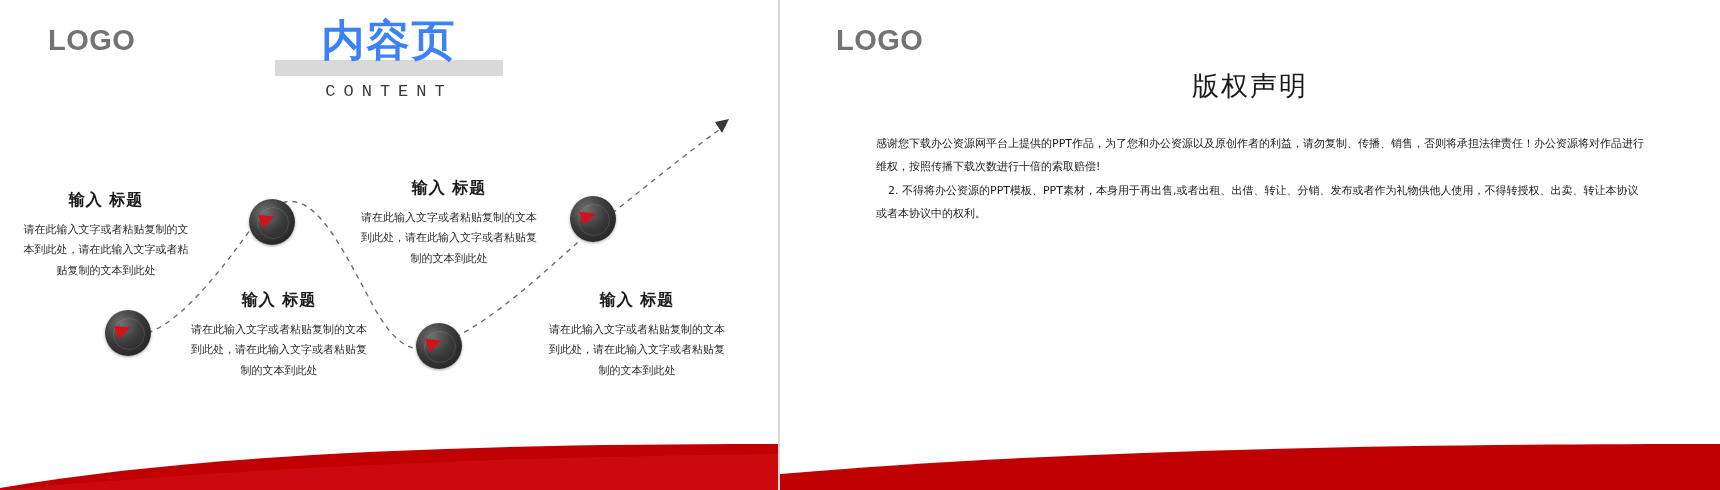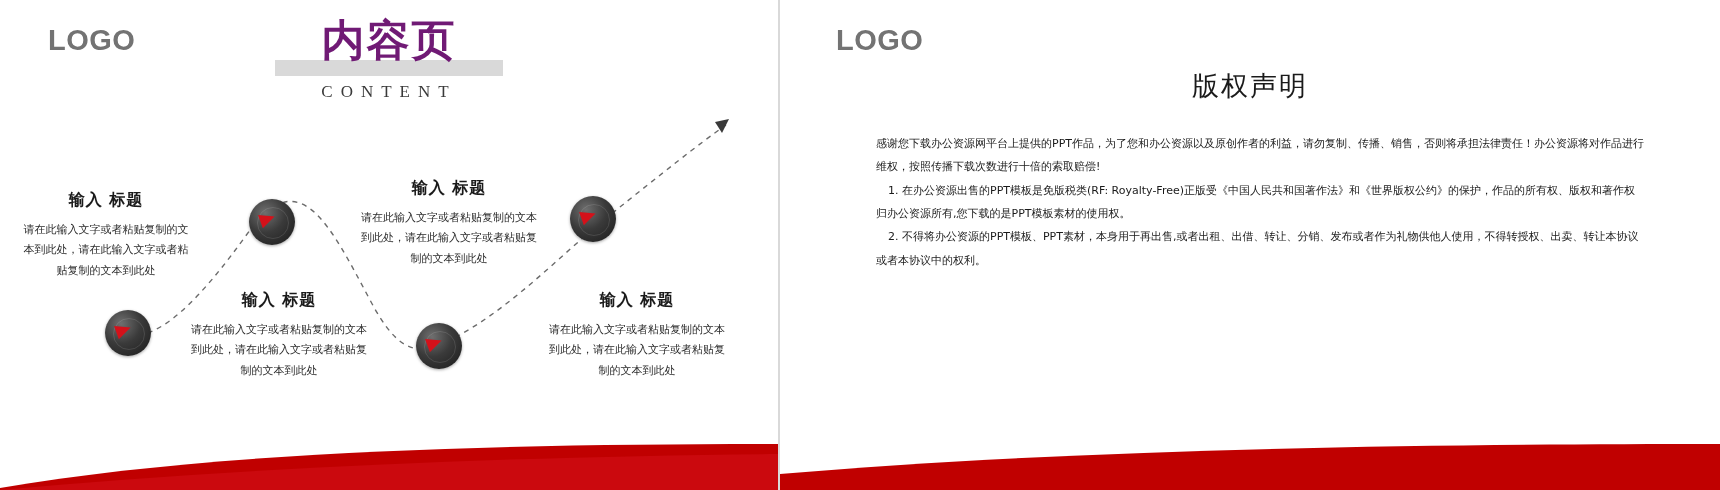--- a/index.html
+++ b/index.html
@@ -48,21 +48,21 @@
     left: 234px;
     top: 12px;
     width: 310px;
     text-align: center;
   }
   .title-cn {
     position: relative;
     display: inline-block;
     font-size: 43px;
     font-weight: bold;
-    color: #701a75;
+    color: #3b82f6;
     letter-spacing: 2px;
     z-index: 2;
     font-family: "DejaVu Sans", sans-serif;
   }
   .title-underline {
     position: absolute;
     left: 50%;
     transform: translateX(-50%);
     top: 48px;
     width: 228px;
@@ -70,21 +70,21 @@
     background: #d9d9d9;
     z-index: 1;
   }
   .title-en {
     position: relative;
     margin-top: 12px;
     font-size: 17px;
     color: #3a3a3a;
     letter-spacing: 8px;
     z-index: 2;
-    font-family: Liberation Serif, serif;
+    font-family: Liberation Mono, monospace;
   }
 
   
   .curve-area {
     position: absolute;
     left: 0;
     top: 95px;
     width: 778px;
     height: 320px;
   }
@@ -239,21 +239,20 @@
   <div class="slide-divider"></div>
 
   <section class="slide slide-right">
 
     <div class="logo logo-right">LOGO</div>
 
     <div class="copyright-title">版权声明</div>
 
     <div class="copyright-body">
       <p>感谢您下载办公资源网平台上提供的PPT作品，为了您和办公资源以及原创作者的利益，请勿复制、传播、销售，否则将承担法律责任！办公资源将对作品进行维权，按照传播下载次数进行十倍的索取赔偿!</p>
-      <p class="cb-indent">1. 在办公资源出售的PPT模板是免版税类(RF: Royalty-Free)正版受《中国人民共和国著作法》和《世界版权公约》的保护，作品的所有权、版权和著作权归办公资源所有,您下载的是PPT模板素材的使用权。</p>
       <p class="cb-indent">2. 不得将办公资源的PPT模板、PPT素材，本身用于再出售,或者出租、出借、转让、分销、发布或者作为礼物供他人使用，不得转授权、出卖、转让本协议或者本协议中的权利。</p>
     </div>
 
     <div class="swoosh">
       <svg width="940" height="46" viewBox="0 0 940 46" xmlns="http://www.w3.org/2000/svg" aria-hidden="true">
         <path d="M0 30 C 300 4, 660 0, 940 0 L940 46 L0 46 Z" fill="#c00000"></path>
       </svg>
     </div>
   </section>
 

